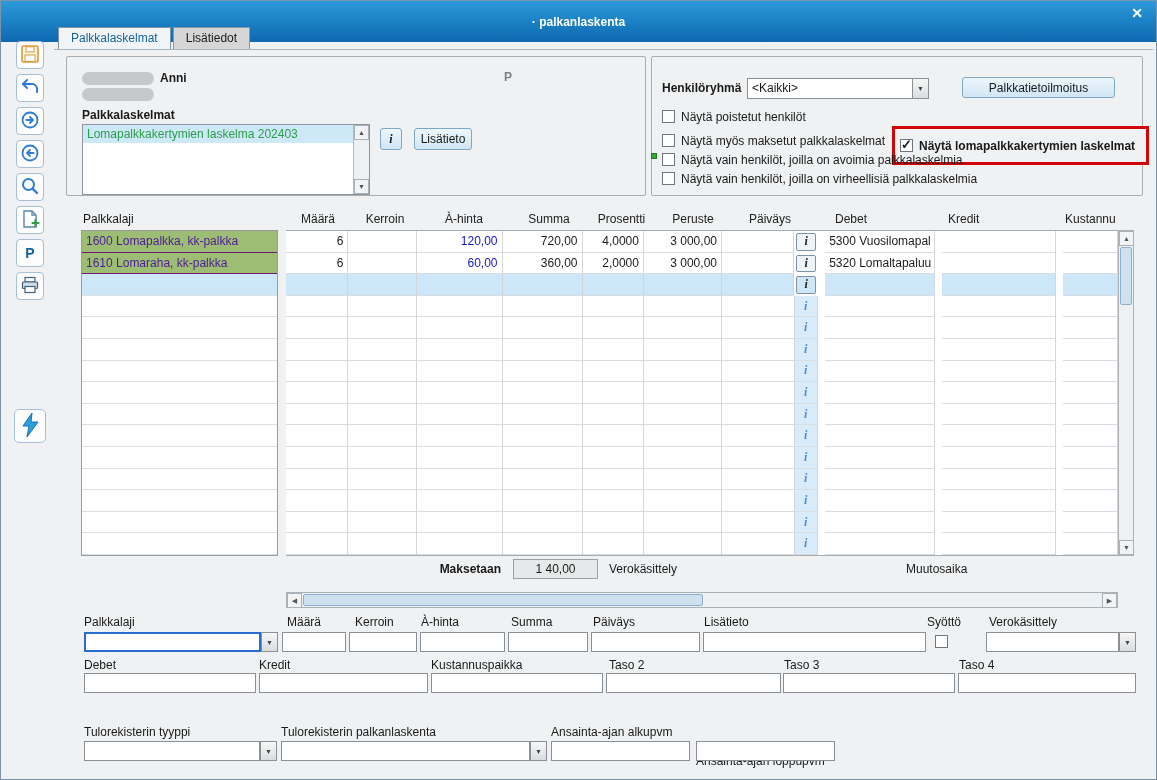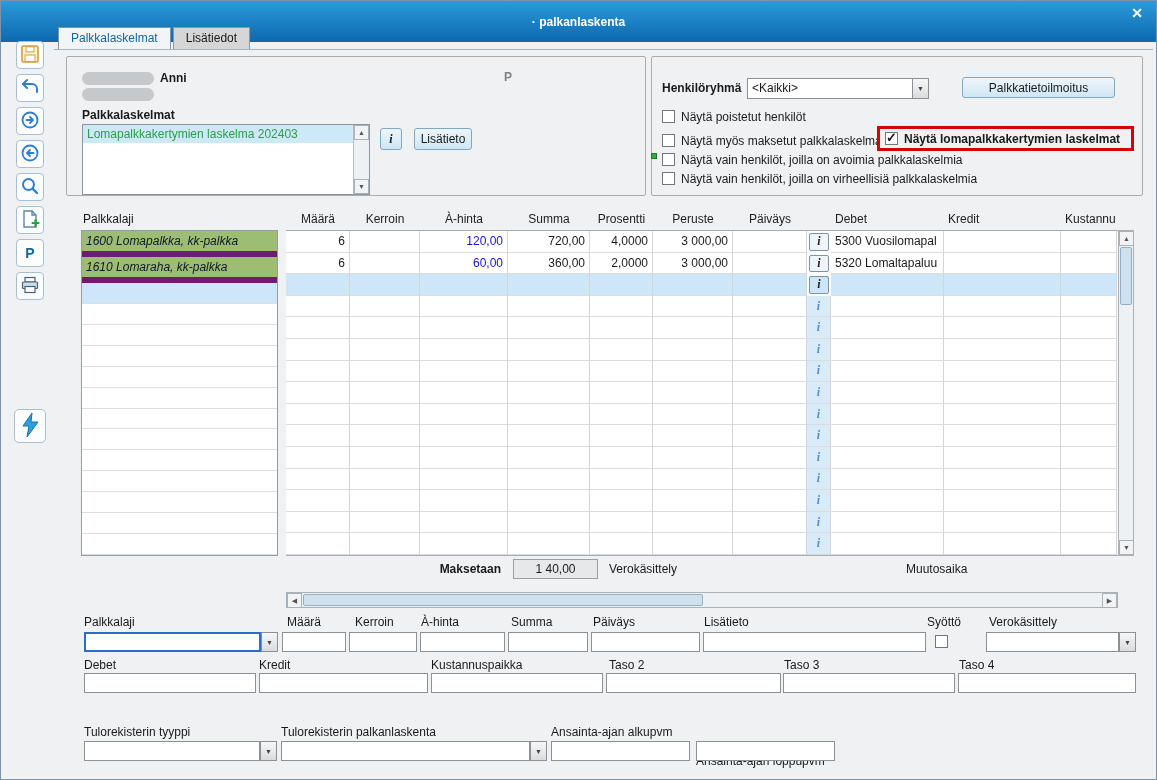--- a/index.html
+++ b/index.html
@@ -40,28 +40,28 @@
   .red-box{position:absolute;border:3px solid #d10505;background:#eff1f2;display:flex;align-items:center;gap:6px;padding-left:5px;}
   .red-box .cbi{position:relative;width:13px;height:13px;border:1px solid #6f767c;background:#fff;flex:0 0 13px;}
   .red-box .cbi::after{content:"✓";position:absolute;top:-3px;left:0;font-size:13px;font-weight:bold;color:#1a1a1a;}
   .green-marker{position:absolute;width:6px;height:6px;background:#37a93c;border:1px solid #1f7a24;}
   
   .grid-header{position:absolute;display:flex;border-bottom:1px solid #a6acb1;}
   .gh{height:22px;display:flex;align-items:center;justify-content:center;color:#222;overflow:hidden;white-space:nowrap;}
   .gh.al{justify-content:flex-start;padding-left:4px;}
   .left-panel{position:absolute;background:#fff;border:1px solid #979ca1;display:flex;flex-direction:column;}
   .lrow{flex:1;line-height:20px;padding-left:4px;border-bottom:1px solid #dcdfe2;overflow:hidden;white-space:nowrap;cursor:pointer;}
-  .lrow.green{background:#9dbd74;border-bottom:6px solid #701a75;color:#0f172a;font-style:italic;}
+  .lrow.green{background:#9dbd74;border-bottom:1px solid #701a75;color:#4c1d95;}
   .lrow.sel{background:#cde6f8;}
   .grid-body{position:absolute;display:flex;flex-direction:column;border-top:1px solid #a6acb1;background:#fff;border-bottom:1px solid #a6acb1;}
   .grow{flex:1;display:flex;}
   .gcell{border-right:1px solid #d2d6da;border-bottom:1px solid #d9dde1;overflow:hidden;white-space:nowrap;
          display:flex;align-items:center;background:#fff;cursor:default;}
   .gcell.ar{justify-content:flex-end;padding-right:4px;}
-  .gcell.al{justify-content:flex-start;padding-left:4px;}
+  .gcell.al{justify-content:flex-start;padding-left:4px;margin-left:7px;}
   .gcell.blue{color:#1414cc;}
   .grow.sel .gcell{background:#cde6f8;}
   .icell{background:#d9eaf9;justify-content:center;color:#4a90d9;font-family:"Liberation Serif",serif;font-style:italic;font-weight:bold;}
   .icell.ibtn{background:#eef4fa;border:1px solid #7d92a8;border-radius:2px;margin:2px;color:#222;flex:0 0 auto;}
   .vscroll{position:absolute;width:16px;background:#eef1f4;border:1px solid #aab2b8;}
   .vthumb{position:absolute;left:1px;width:12px;background:#cfe0ef;border:1px solid #8fb0cc;border-radius:2px;}
   .hscroll{position:absolute;height:16px;background:#eef1f4;border:1px solid #aab2b8;}
   .hthumb{position:absolute;top:1px;height:12px;background:#cfe0ef;border:1px solid #8fb0cc;border-radius:2px;}
   .sunken{position:absolute;background:#e7e8e9;border:1px solid #9aa0a5;text-align:center;line-height:19px;}
   
@@ -163,21 +163,21 @@
     <div class="combo-inp" style="left:95px;top:21px;width:166px">&lt;Kaikki&gt;</div>
     <div class="combo-btn" style="left:260px;top:21px">▼</div>
     <div class="small-btn" style="left:310px;top:20px;width:153px;height:21px">Palkkatietoilmoitus</div>
 
     <div class="cb" style="left:10px;top:53px"></div>
     <div class="cb-label" style="left:29px;top:53px">Näytä poistetut henkilöt</div>
 
     <div class="cb" style="left:10px;top:77px"></div>
     <div class="cb-label" style="left:29px;top:77px">Näytä myös maksetut palkkalaskelmat</div>
 
-    <div class="red-box" style="left:225px;top:69px;width:257px;height:25px">
+    <div class="red-box" style="left:240px;top:69px;width:257px;height:39px">
       <span class="cbi checked"></span>
       <span style="font-weight:bold;white-space:nowrap">Näytä lomapalkkakertymien laskelmat</span>
     </div>
 
     <div class="green-marker" style="left:-1px;top:96px"></div>
     <div class="cb" style="left:10px;top:96px"></div>
     <div class="cb-label" style="left:29px;top:96px">Näytä vain henkilöt, joilla on avoimia palkkalaskelmia</div>
 
     <div class="cb" style="left:10px;top:115px"></div>
     <div class="cb-label" style="left:29px;top:115px">Näytä vain henkilöt, joilla on virheellisiä palkkalaskelmia</div>

